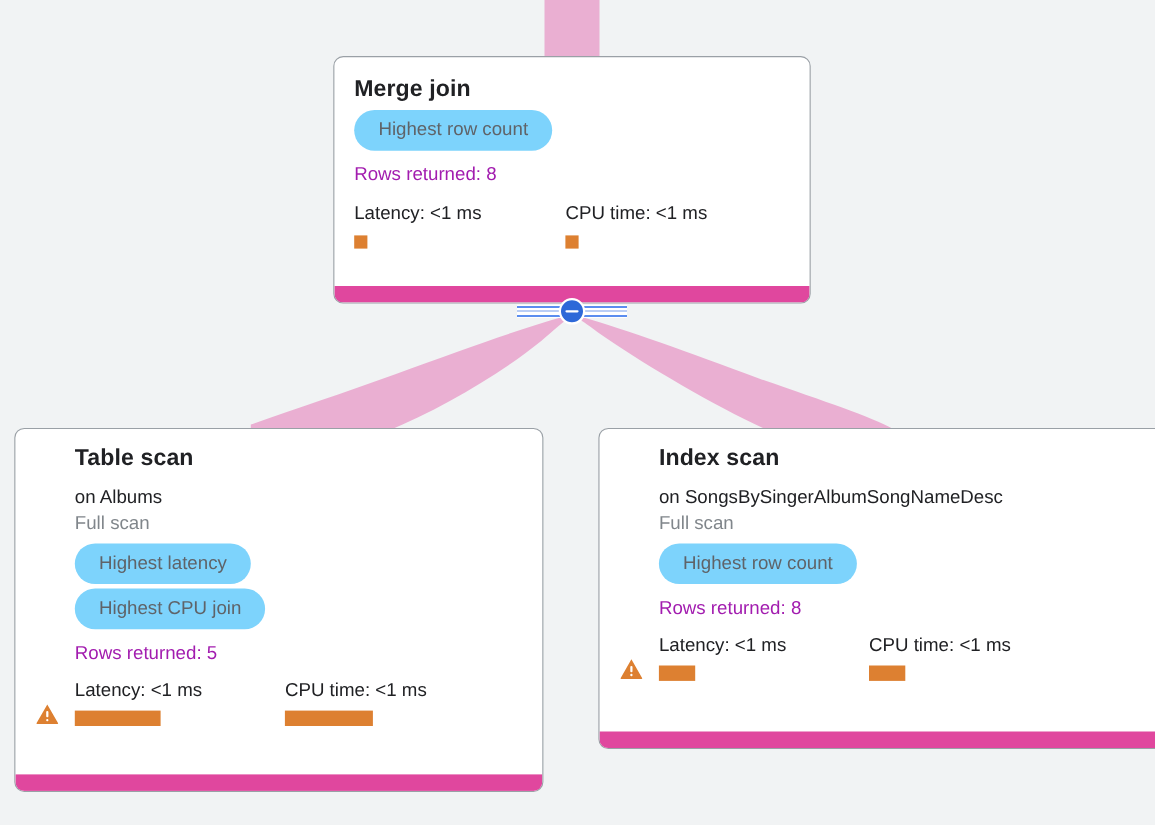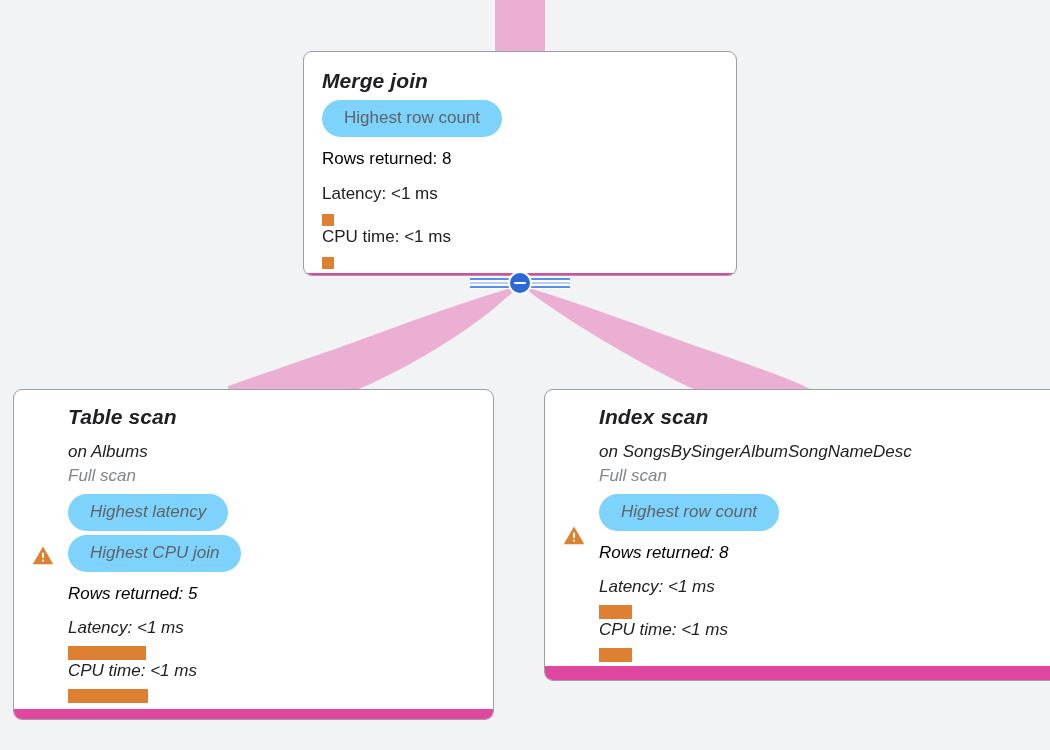--- a/index.html
+++ b/index.html
@@ -50,23 +50,22 @@
   }
   .card-accent {
     flex: 0 0 auto;
     height: 15px;
     background: #e0479e;
     width: 100%;
   }
   
   .card-head {
     display: flex;
-    align-items: center;
+    align-items: flex-end;
     gap: 0;
-    font-style: italic;
   }
   .warn-icon {
     flex: 0 0 auto;
     width: 22px;
     height: 22px;
     margin-right: 14px;
     margin-top: 3px;
     display: block;
   }
   .head-text {
@@ -105,30 +104,29 @@
     font-size: 17px;
     line-height: 20px;
     padding: 8px 22px 9px 22px;
     border-radius: 999px;
     margin-bottom: 4px;
     white-space: nowrap;
   }
   .chip-row { display: block; }
   .rows-returned {
     font-size: 17px;
-    color: #000000;
+    color: #a21caf;
     line-height: 24px;
     margin-top: 6px;
     white-space: nowrap;
   }
   
   .metrics {
     display: flex;
     margin-top: 11px;
-    flex-direction: column;
   }
   .metric {
     box-sizing: border-box;
   }
   .metric-label {
     font-size: 17px;
     color: #202124;
     line-height: 21px;
     white-space: nowrap;
   }

